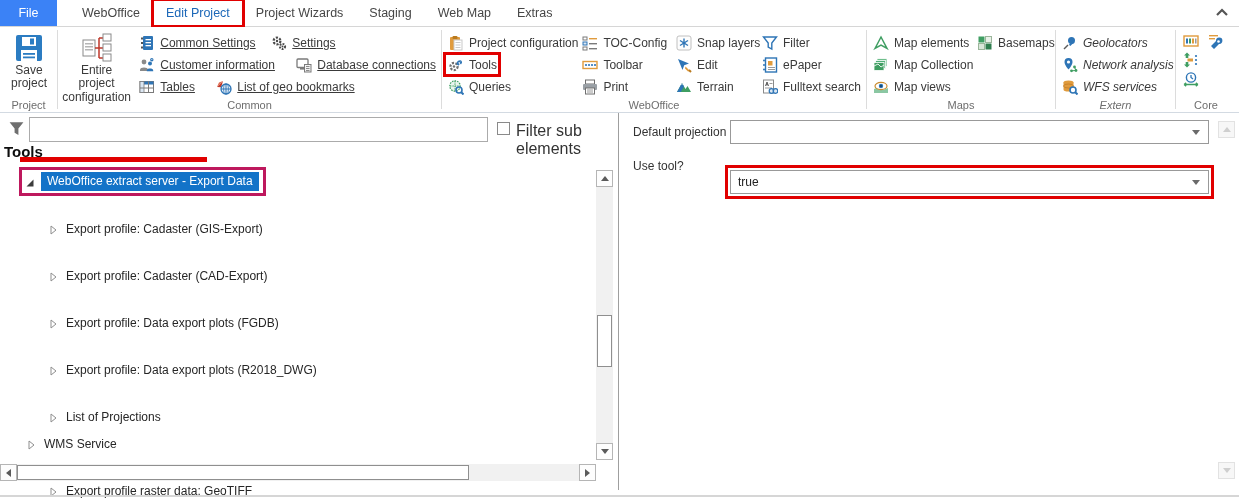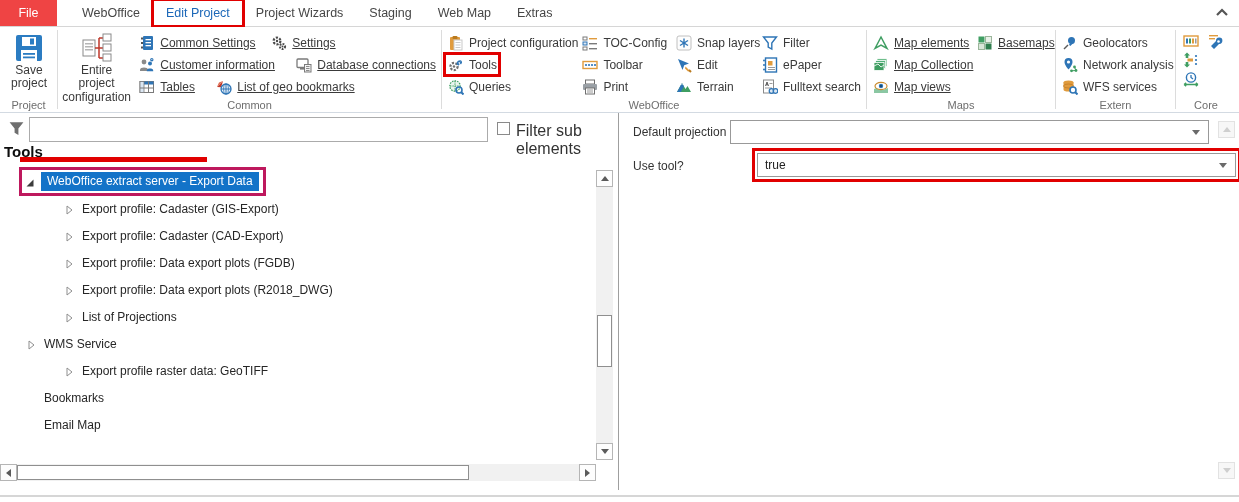--- a/index.html
+++ b/index.html
@@ -4,21 +4,21 @@
 <style>
   * { box-sizing: border-box; }
   html,body { margin:0; padding:0; background:#fff; }
   body { font-family:"Liberation Sans", sans-serif; font-size:12px; color:#3a3a3a; }
   .app { position:relative; width:1239px; height:502px; background:#fff; overflow:hidden; }
 
   
   .tabbar { position:absolute; left:0; top:0; width:1239px; height:27px;
             border-bottom:1px solid #d6d6d6; display:flex; align-items:stretch; background:#fff; }
   .tab { display:flex; align-items:center; padding:0 13px; font-size:12.5px; color:#464646; cursor:default; }
-  .tab.file { background:#ef4444; color:#fff; width:57px; justify-content:center; margin-right:12px; }
+  .tab.file { background:#3b82f6; color:#fff; width:57px; justify-content:center; margin-right:12px; }
   .tab.active-tab { color:#1b67b8; }
   .red-frame { outline:3px solid #e10000; outline-offset:-1px; }
   .chevron { position:absolute; right:10px; top:7px; width:14px; height:12px; }
 
   
   .ribbon { position:absolute; left:0; top:27px; width:1239px; height:86px;
             border-bottom:1px solid #d3dae2; display:flex; background:#fff; }
   .group { position:relative; padding:3px 3px 14px 4px; display:flex; }
   .group-label { position:absolute; left:0; bottom:1px; width:100%; text-align:center;
                  font-size:11px; color:#6e6e6e; }
@@ -47,21 +47,21 @@
   .checkbox { position:absolute; left:497px; top:9px; width:13px; height:13px;
               border:1px solid #8a8a8a; background:#fff; }
   .cb-label { position:absolute; left:516px; top:9px; font-size:16px; color:#333; }
 
   .tree-heading { position:absolute; left:4px; top:30px; font-size:15px; font-weight:bold; color:#0d0d0d; }
   .red-underline { position:absolute; left:20px; top:44px; width:187px; height:5px; background:#e10000; }
 
   
   .tree { position:absolute; left:0; top:55px; width:594px; }
   .tree-row { height:27px; display:flex; align-items:center; color:#262626; font-size:12px; cursor:default; }
-  .lvl0 { padding-left:26px; } .lvl1 { padding-left:64px; } .noarrow { padding-left:44px; }
+  .lvl0 { padding-left:26px; } .lvl1 { padding-left:48px;margin-top:20px; } .noarrow { padding-left:44px; }
   .twisty { width:10px; height:10px; margin-right:8px; flex:0 0 10px; }
   .selbox { display:inline-flex; align-items:center; border:3px solid #be185d;
             padding:2px 4px 2px 3px; margin-left:-7px; }
   .selbox .twisty { margin-right:6px; }
   .sel-label { background:#1373c8; color:#fff; padding:2px 6px 3px 6px; font-size:12px; }
 
   
   .vscroll { position:absolute; left:596px; top:57px; width:17px; height:290px; background:#f1f1f1; }
   .hscroll { position:absolute; left:0px; top:351px; width:596px; height:17px; background:#f1f1f1; }
   .sb-btn { position:absolute; width:17px; height:17px; background:#fdfdfd; border:1px solid #b5b5b5;
@@ -378,21 +378,21 @@
                 <rect x="10.8" y="11.2" width="1.4" height="1" fill="#2e75b6"></rect>
               </svg>
           </span>
           <span>Fulltext search</span>
         </div>
       </div>
       <div class="group-label">WebOffice</div>
     </div>
     <div class="gsep"></div>
 
-    <div class="group" style="width:188px;text-decoration:underline;">
+    <div class="group" style="width:188px;">
       <div class="rcol" style="width:104px;">
         <div class="item">
           <span class="icon16">
             <svg viewBox="0 0 16 16" width="16" height="16">
                 <path d="M2 13.5 L8 2 L14 13.5 L8 10.2 Z" fill="#fff" stroke="#3f9e62" stroke-width="1.5"></path>
               </svg>
           </span>
           <span>Map elements</span>
         </div>
         <div class="item">
@@ -428,21 +428,21 @@
                 <rect x="8.5" y="8.5" width="6" height="6" fill="#2f7e4e"></rect>
               </svg>
           </span>
           <span>Basemaps</span>
         </div>
       </div>
       <div class="group-label">Maps</div>
     </div>
     <div class="gsep"></div>
 
-    <div class="group" style="width:119px;">
+    <div class="group" style="width:119px;font-style:italic;">
       <div class="rcol">
         <div class="item">
           <span class="icon16">
             <svg viewBox="0 0 16 16" width="16" height="16">
                 <circle cx="9.5" cy="5.5" r="3.5" fill="#2e75b6"></circle>
                 <rect x="6.8" y="7.5" width="5.5" height="2" transform="rotate(-45 9.5 8.5)" fill="#2e75b6"></rect>
                 <line x1="6" y1="10" x2="2" y2="14" stroke="#5a5a5a" stroke-width="1.5"></line>
               </svg>
           </span>
           <span>Geolocators</span>
@@ -622,21 +622,21 @@
   <div class="panel-divider"></div>
 
   <div class="right-panel">
     <span class="fld-label" style="top:12px;">Default projection</span>
     <div class="dropdown" style="top:7px;">
       <span></span>
       <span class="dd-arrow"></span>
     </div>
 
     <span class="fld-label" style="top:46px;">Use tool?</span>
-    <div class="dropdown red-outline" style="top:40px;margin-left:27px;">
+    <div class="dropdown red-outline" style="top:57px;">
       <span>true</span>
       <span class="dd-arrow"></span>
     </div>
 
     <div class="dis-btn" style="left:599px; top:8px;">
         <span class="dis-tri-up"></span>
       </div>
     <div class="dis-btn" style="left:599px; top:349px;">
         <span class="dis-tri-down"></span>
       </div>

